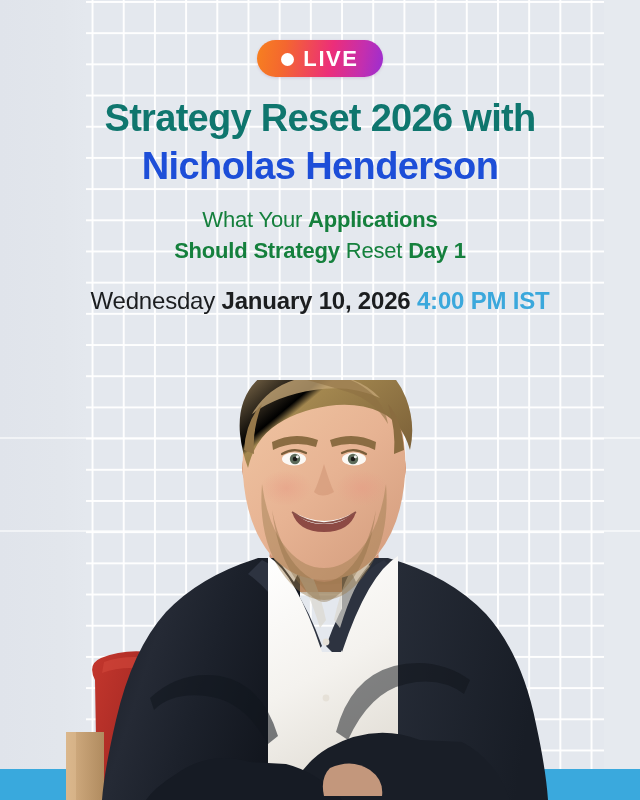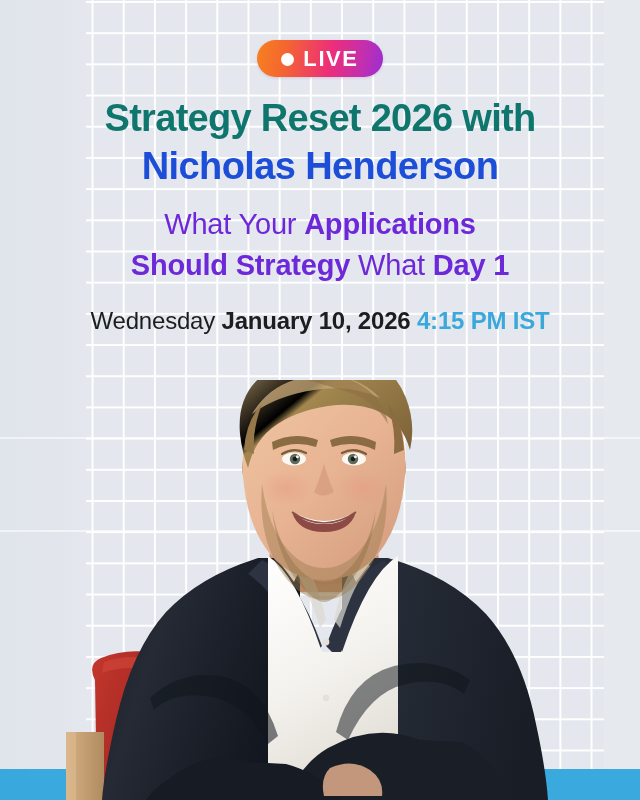--- a/index.html
+++ b/index.html
@@ -69,21 +69,21 @@
     white-space:nowrap;
   }
   .title-name{
     font-size:38px; font-weight:bold; color:#1d4ed8;
     letter-spacing:-.6px; line-height:1.16;
     margin-top:4px; white-space:nowrap;
   }
 
   .subtitle{
     margin-top:16px;
-    font-size:29px; color:#6d28d9; line-height:1.42;
+    font-size:22px; color:#15803d; line-height:1.42;
     letter-spacing:-.2px;
   }
   .subtitle .b{ font-weight:bold; }
   .subtitle .r{ font-weight:normal; }
 
   .dateline{
     margin-top:20px;
     font-size:24px; color:#1b1d1f; letter-spacing:-.2px;
   }
   .dateline .day{ font-weight:normal; }
@@ -121,26 +121,26 @@
 
   <div class="headline-wrap">
     <div class="title-main">Strategy Reset 2026 with</div>
     <div class="title-name">Nicholas Henderson</div>
 
     <div class="subtitle">
       <div>
         <span class="r">What Your </span><span class="b">Applications</span>
       </div>
       <div>
-        <span class="b">Should Strategy</span><span class="r"> What </span><span class="b">Day 1</span>
+        <span class="b">Should Strategy</span><span class="r"> Reset </span><span class="b">Day 1</span>
       </div>
     </div>
 
     <div class="dateline">
-      <span class="day">Wednesday </span><span class="date">January 10, 2026</span><span class="time"> 4:15 PM IST</span>
+      <span class="day">Wednesday </span><span class="date">January 10, 2026</span><span class="time"> 4:00 PM IST</span>
     </div>
   </div>
 
   <div class="bottom-bar"></div>
 
   <div class="photo">
     <svg viewBox="0 0 640 420" preserveAspectRatio="none" aria-hidden="true">
       <defs>
         <linearGradient id="jacketG" x1="0" y1="0" x2="1" y2="0.4">
           <stop offset="0" stop-color="#171b23"></stop>

